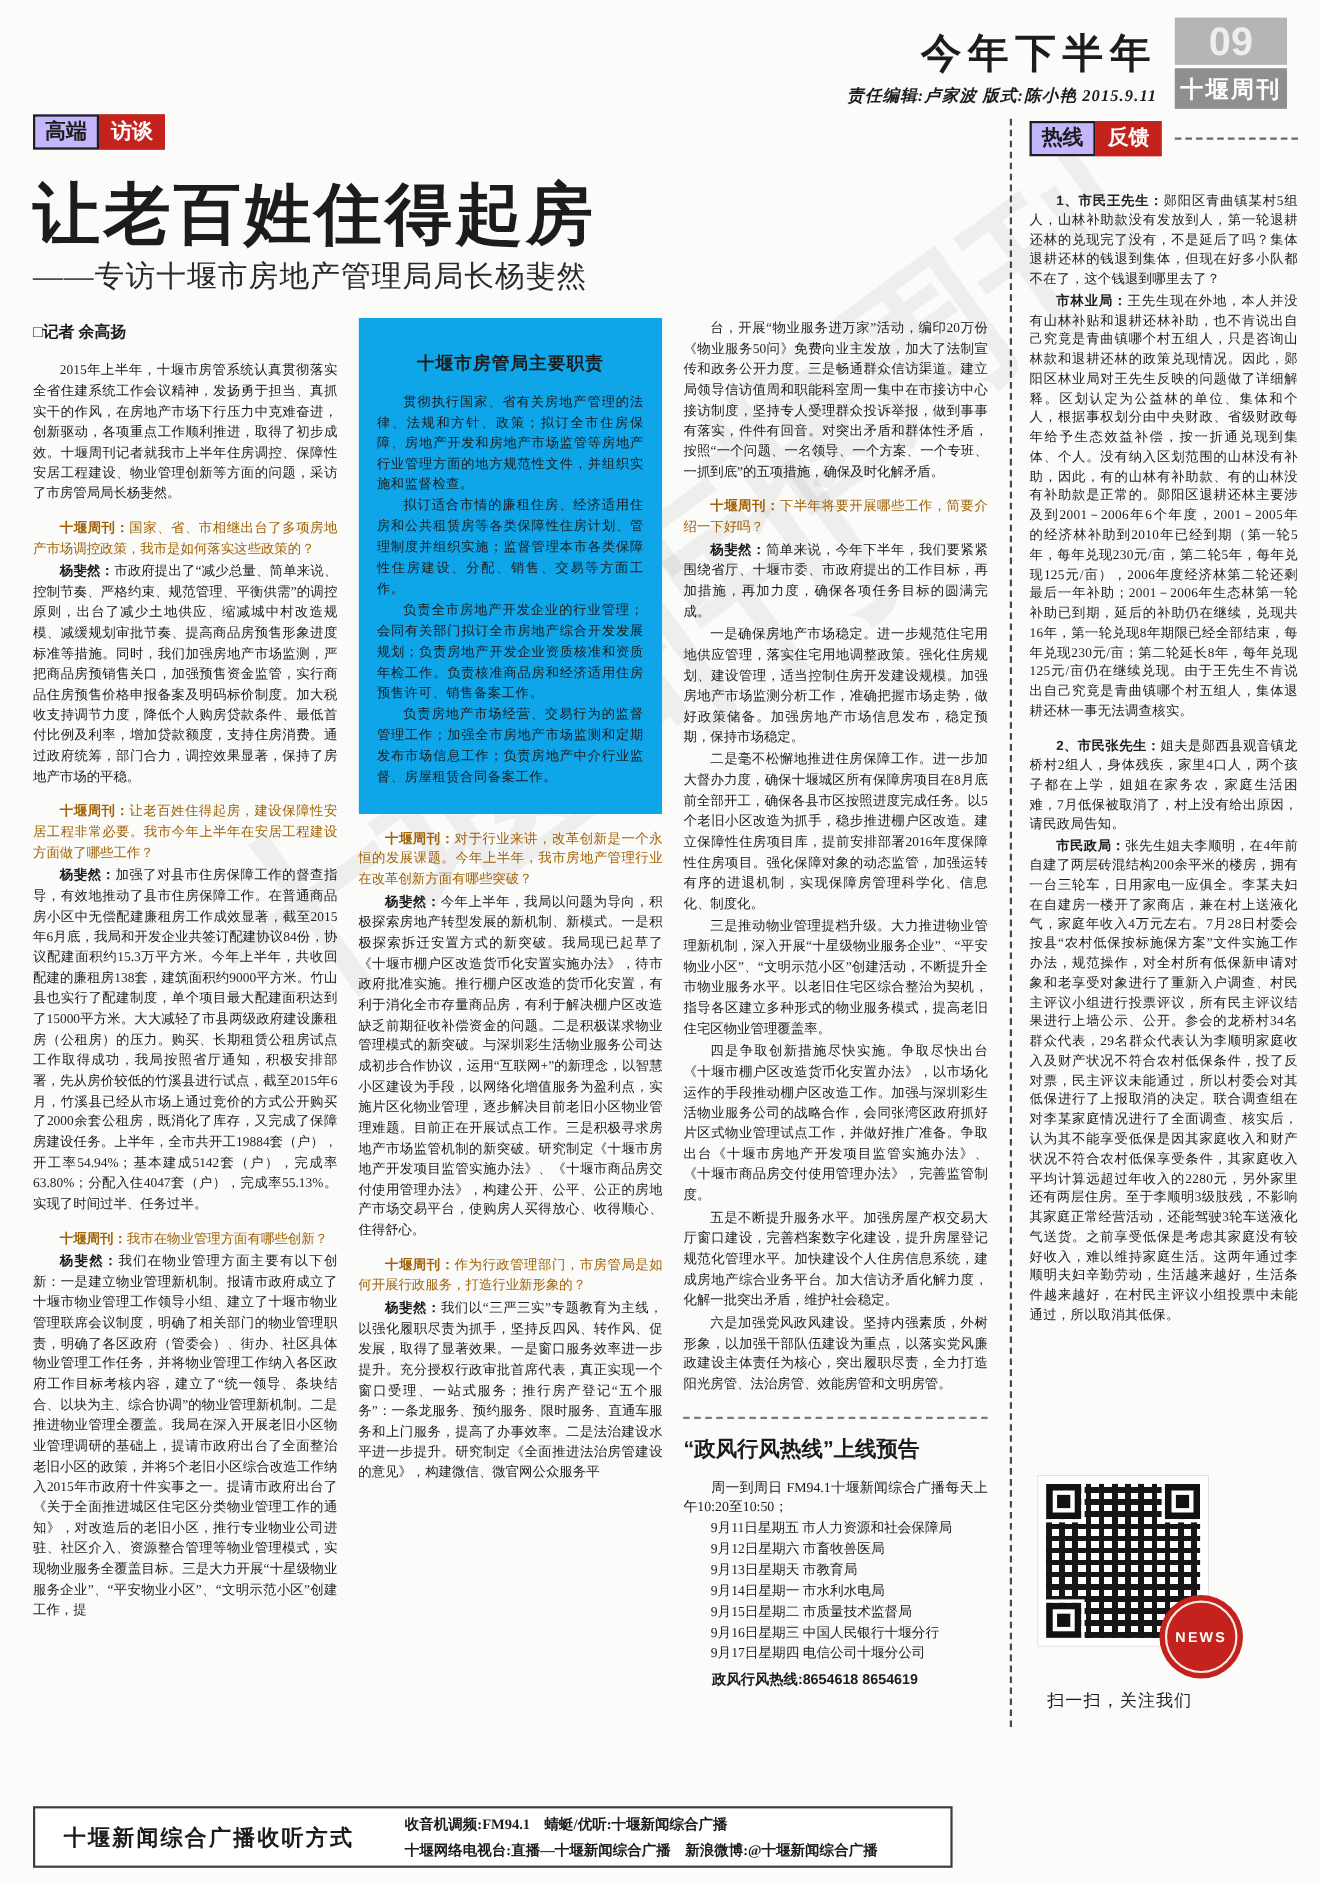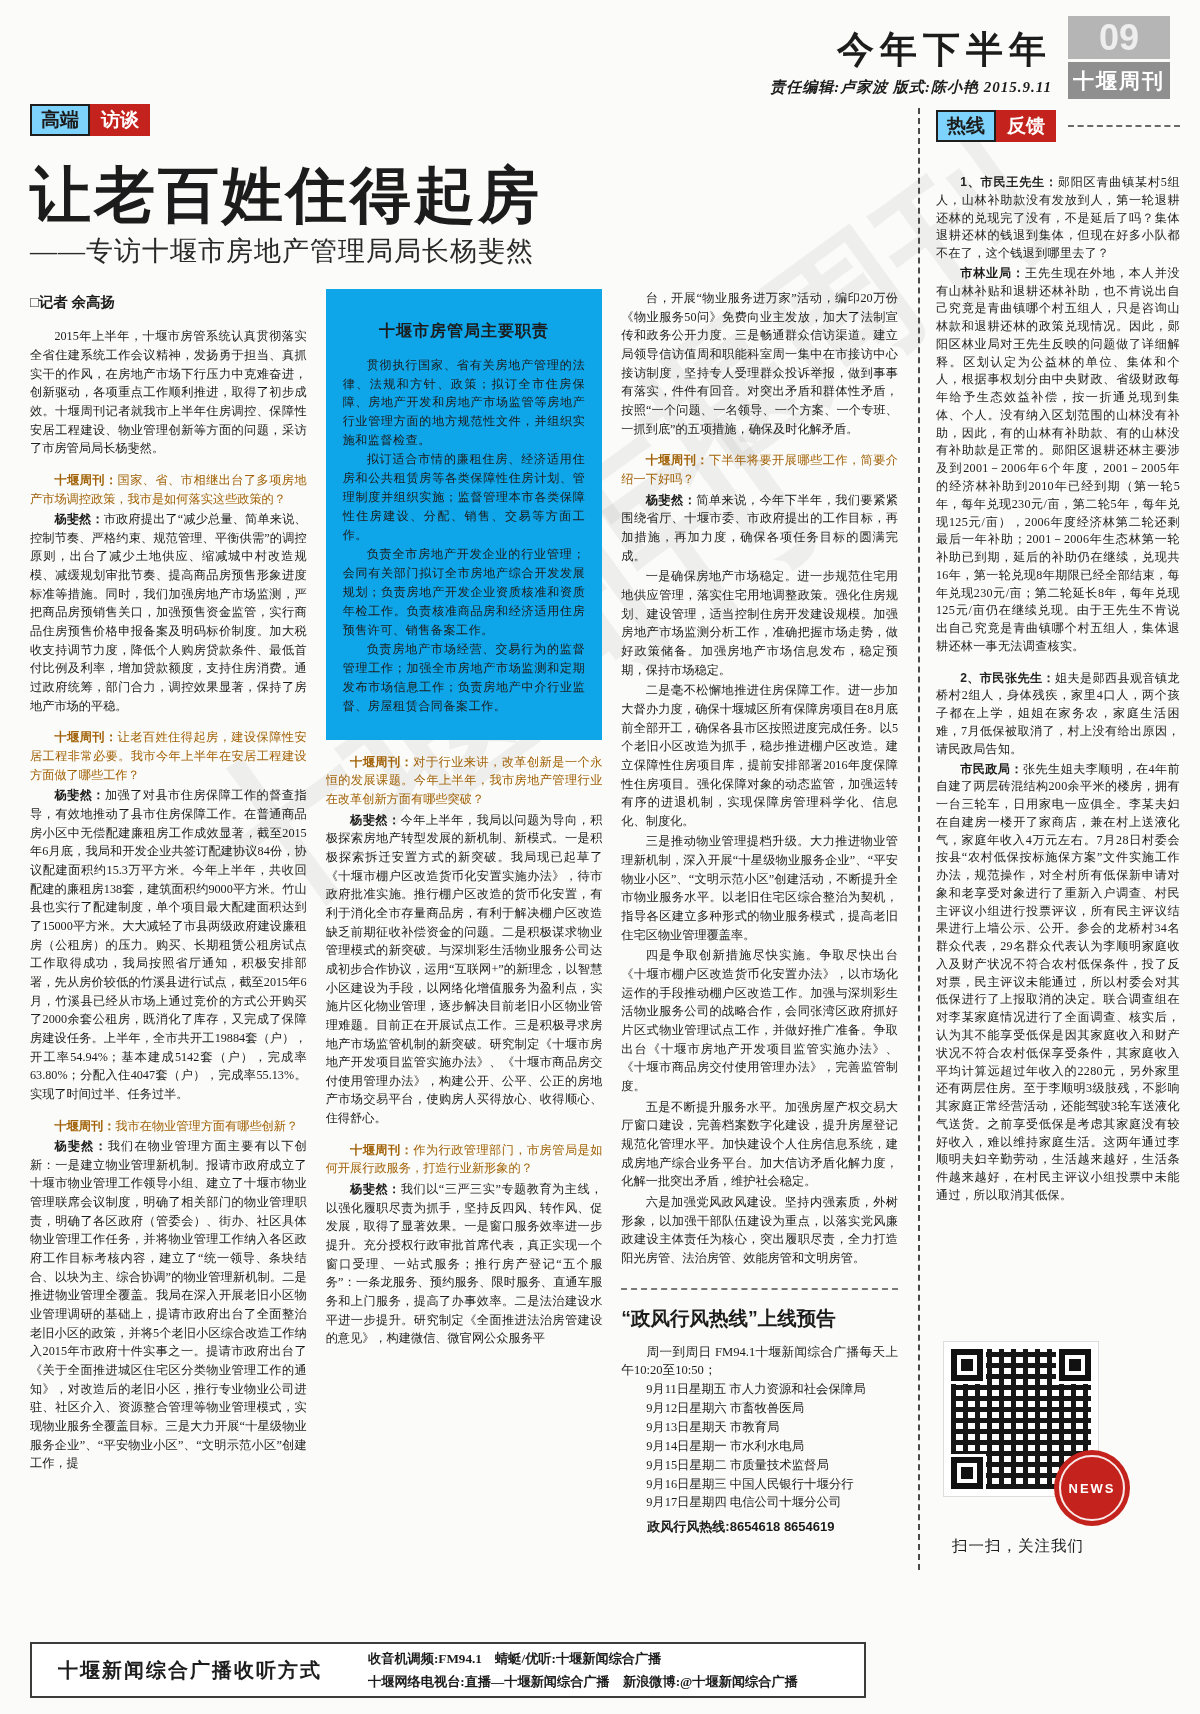--- a/index.html
+++ b/index.html
@@ -24,21 +24,21 @@
 
   
   .content{position:absolute;top:104px;left:30px;width:1150px;height:1470px;display:flex;}
   main{width:868px;flex:none;}
   .vsep{flex:none;border-left:2px dashed #4a4a4a;margin:4px 16px 0 20px;height:1462px;}
   aside{flex:1;min-width:0;}
 
   
   .badge{display:inline-flex;font-family:"Liberation Sans","DejaVu Sans",sans-serif;
          font-weight:bold;font-size:19px;line-height:1;}
-  .badge .bl{border:2px solid #1e1e1e;background:#7dd3fc;padding:4px 9px 5px;}
+  .badge .bl{border:2px solid #1e1e1e;background:#c4b5fd;padding:4px 9px 5px;}
   .badge .br{border:2px solid #c3231c;background:#c3231c;color:#fff;padding:4px 9px 5px;}
 
   h1{font-size:61px;font-weight:900;letter-spacing:3px;margin:26px 0 4px;line-height:1.1;}
   h2{font-size:27px;font-weight:normal;color:#2a2a2a;margin:2px 0 20px;letter-spacing:1px;}
 
   .cols{display:flex;gap:19px;height:1248px;overflow:hidden;}
   .col{flex:1;min-width:0;overflow:hidden;font-size:12.2px;line-height:1.53;text-align:justify;}
   .byline{font-weight:bold;font-size:14.5px;margin:2px 0 14px;}
   p.para{margin:0;text-indent:2em;}
   p.para[data-kind="q"]{margin-top:13px;margin-bottom:2px;color:#a16207;}

